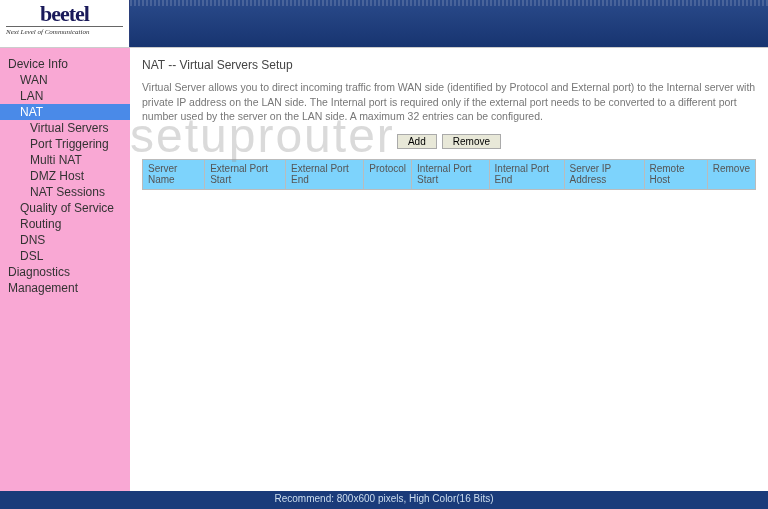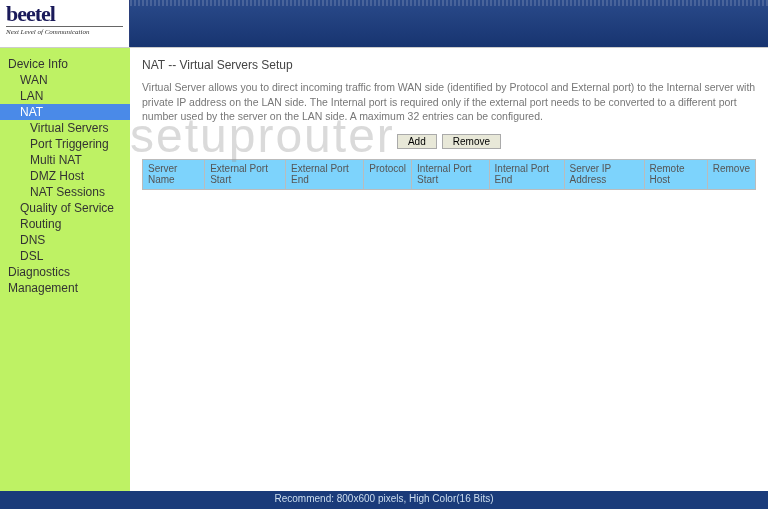--- a/index.html
+++ b/index.html
@@ -25,20 +25,21 @@
     padding: 4px 6px;
     border-right: 1px solid #2b3f7a;
   }
   .logo-brand {
     font-family: Georgia, 'Times New Roman', serif;
     font-size: 22px;
     font-weight: bold;
     color: #1a1a5a;
     letter-spacing: -1px;
     line-height: 0.9;
+    text-align: center;
   }
   .logo-tagline {
     font-family: Georgia, serif;
     font-size: 7px;
     color: #333;
     font-style: italic;
     border-top: 1px solid #666;
     padding-top: 1px;
     margin-top: 2px;
   }
@@ -54,21 +55,21 @@
     top: 0; left: 0; right: 0;
     height: 6px;
     background: repeating-linear-gradient(90deg, rgba(255,255,255,0.15) 0 2px, transparent 2px 4px);
   }
   .body-area {
     display: flex;
     height: calc(100% - 48px - 16px);
   }
   .sidebar {
     width: 130px;
-    background: #bef264;
+    background: #f9a8d4;
     padding-top: 8px;
   }
   .nav-item {
     font-family: 'Trebuchet MS', Verdana, sans-serif;
     font-size: 12px;
     color: #333;
     padding: 1px 8px;
     cursor: pointer;
     white-space: nowrap;
   }

